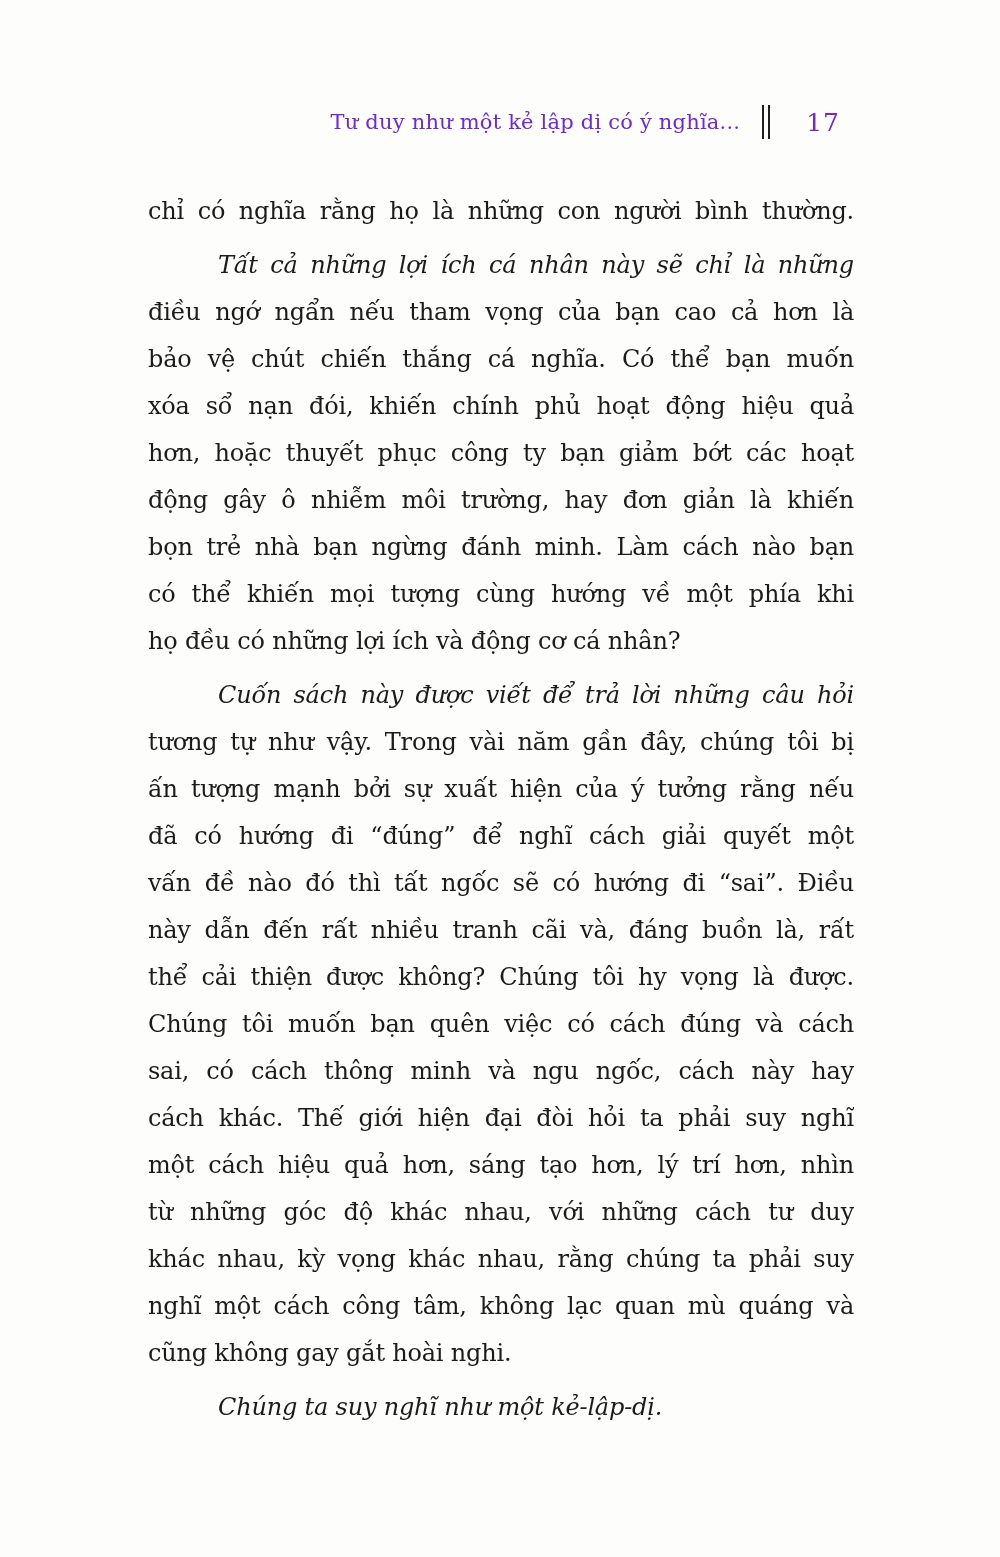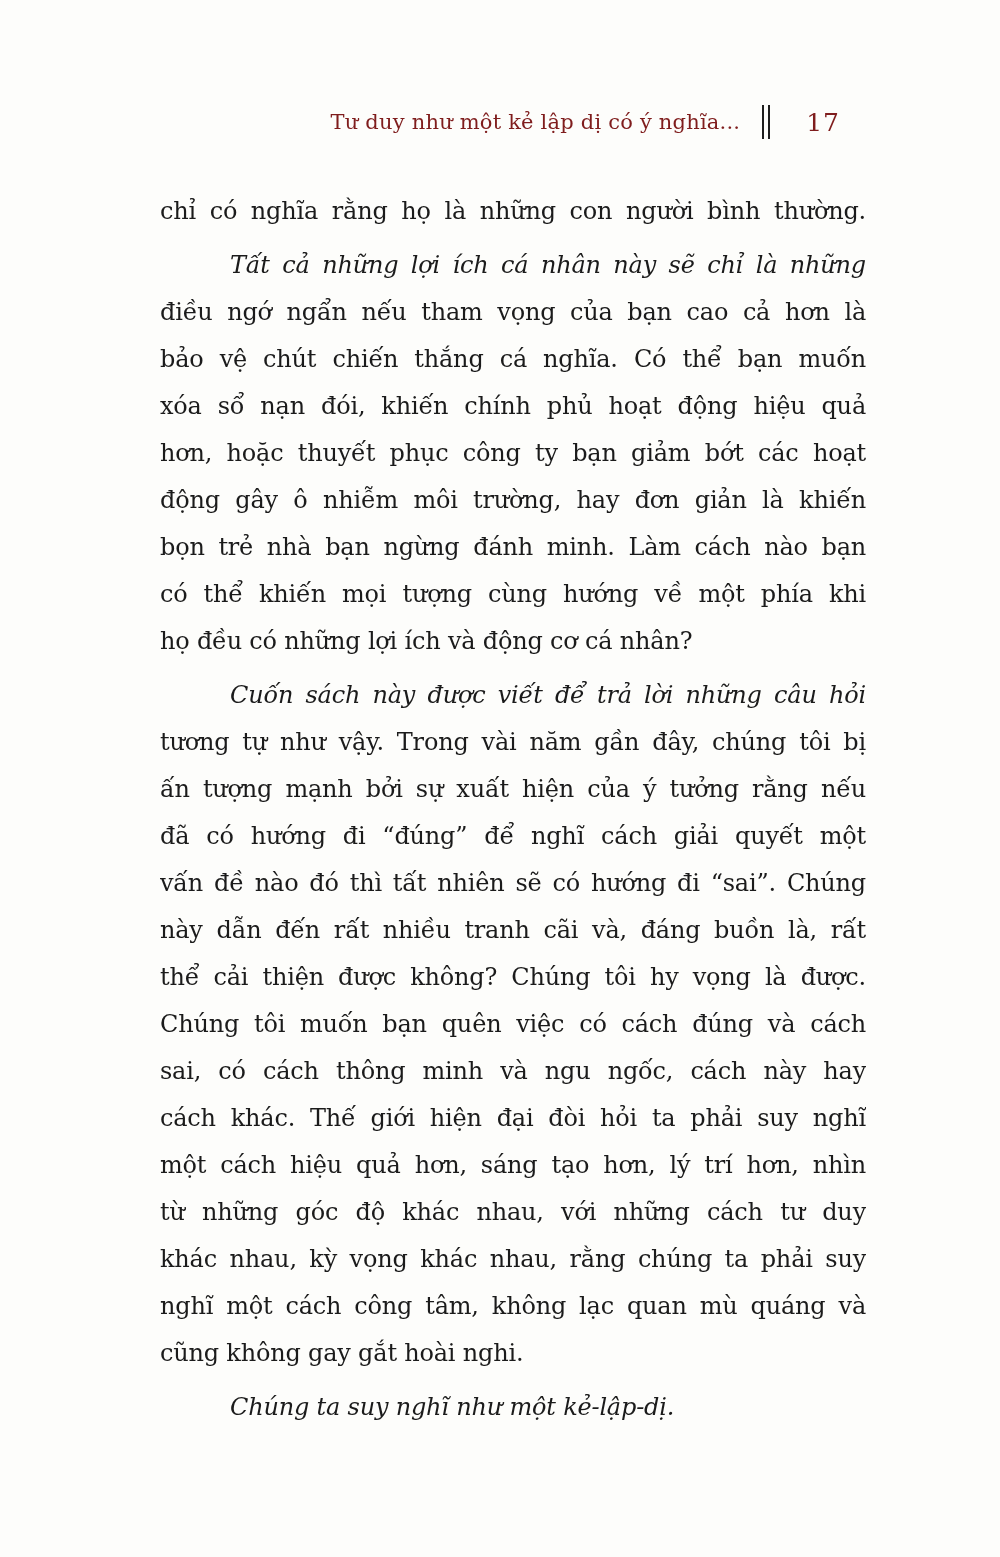--- a/index.html
+++ b/index.html
@@ -22,21 +22,21 @@
   
   .header {
     position: absolute;
     top: 102px;
     left: 0;
     right: 160px;
     height: 40px;
     display: flex;
     justify-content: flex-end;
     align-items: center;
-    color: #7f1d1d;
+    color: #6d28d9;
   }
   .running-title {
     font-size: 21px;
     letter-spacing: 0.2px;
     white-space: nowrap;
   }
   .double-bar {
     display: inline-block;
     width: 4px;
     height: 34px;
@@ -46,21 +46,21 @@
     border-right: 2.5px solid #1e1e1e;
   }
   .page-number {
     font-size: 25px;
     letter-spacing: 1px;
   }
   
   .body-text {
     position: absolute;
     top: 188px;
-    left: 160px;
+    left: 148px;
     width: 706px;
   }
   .line {
     font-size: 24px;
     line-height: 47px;
     letter-spacing: -0.2px;
     text-align: justify;
     text-align-last: justify;
     white-space: normal;
     overflow: hidden;
@@ -96,21 +96,21 @@
       <div class="line flush">xóa sổ nạn đói, khiến chính phủ hoạt động hiệu quả</div>
       <div class="line flush">hơn, hoặc thuyết phục công ty bạn giảm bớt các hoạt</div>
       <div class="line flush">động gây ô nhiễm môi trường, hay đơn giản là khiến</div>
       <div class="line flush">bọn trẻ nhà bạn ngừng đánh minh. Làm cách nào bạn</div>
       <div class="line flush">có thể khiến mọi tượng cùng hướng về một phía khi</div>
       <div class="line ragged">họ đều có những lợi ích và động cơ cá nhân?</div>
       <div class="line indent para-start flush">Cuốn sách này được viết để trả lời những câu hỏi</div>
       <div class="line flush">tương tự như vậy. Trong vài năm gần đây, chúng tôi bị</div>
       <div class="line flush">ấn tượng mạnh bởi sự xuất hiện của ý tưởng rằng nếu</div>
       <div class="line flush">đã có hướng đi “đúng” để nghĩ cách giải quyết một</div>
-      <div class="line flush">vấn đề nào đó thì tất nhiên sẽ có hướng đi “sai”. Chúng</div>
+      <div class="line flush">vấn đề nào đó thì tất ngốc sẽ có hướng đi “sai”. Điều</div>
       <div class="line flush">này dẫn đến rất nhiều tranh cãi và, đáng buồn là, rất</div>
       <div class="line flush">thể cải thiện được không? Chúng tôi hy vọng là được.</div>
       <div class="line flush">Chúng tôi muốn bạn quên việc có cách đúng và cách</div>
       <div class="line flush">sai, có cách thông minh và ngu ngốc, cách này hay</div>
       <div class="line flush">cách khác. Thế giới hiện đại đòi hỏi ta phải suy nghĩ</div>
       <div class="line flush">một cách hiệu quả hơn, sáng tạo hơn, lý trí hơn, nhìn</div>
       <div class="line flush">từ những góc độ khác nhau, với những cách tư duy</div>
       <div class="line flush">khác nhau, kỳ vọng khác nhau, rằng chúng ta phải suy</div>
       <div class="line flush">nghĩ một cách công tâm, không lạc quan mù quáng và</div>
       <div class="line ragged">cũng không gay gắt hoài nghi.</div>

